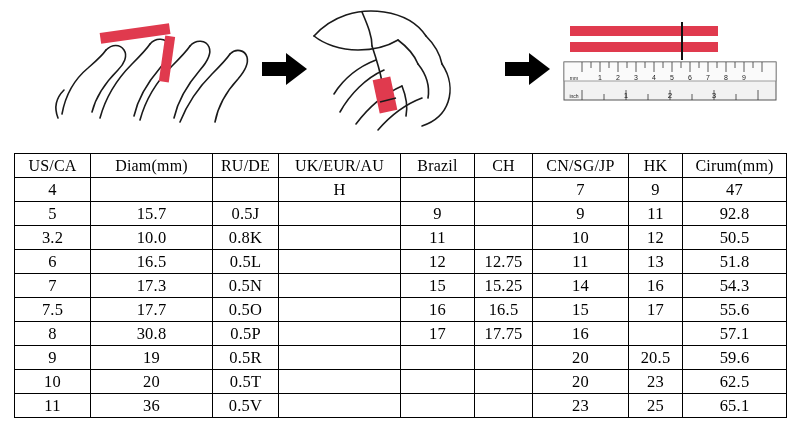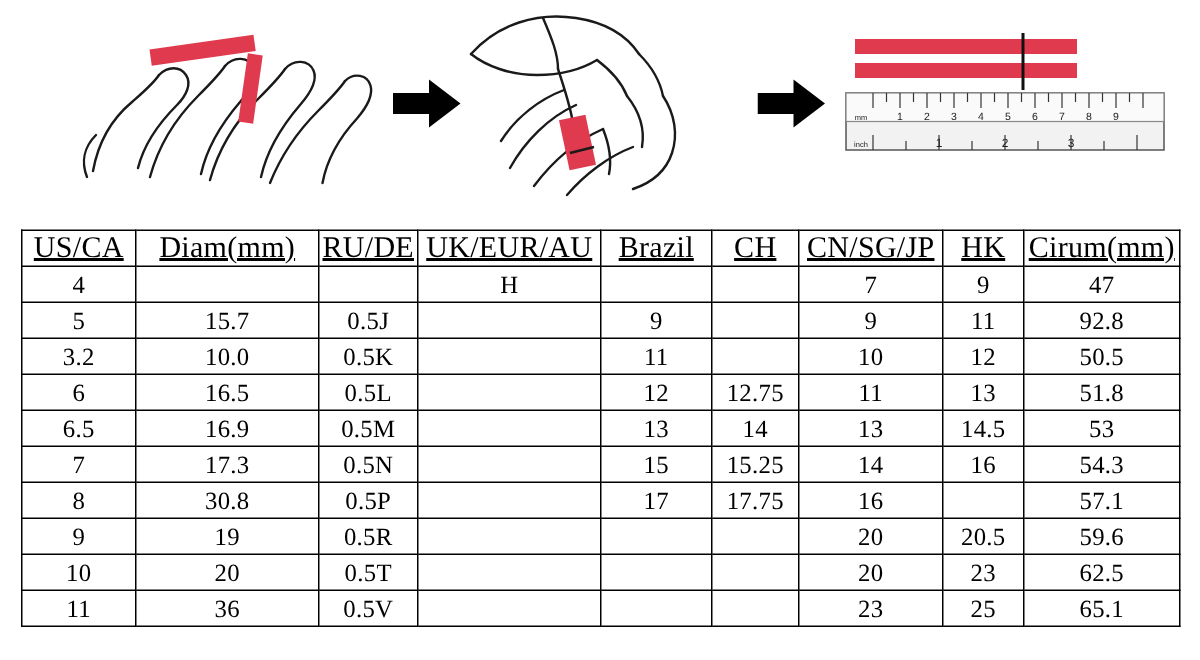--- a/index.html
+++ b/index.html
@@ -58,22 +58,21 @@
     font-size: 16.5px;
     font-weight: normal;
     height: 23px;
     line-height: 23px;
     padding: 0;
     font-family: "Liberation Serif", serif;
     letter-spacing: 0.2px;
     color: #000;
   }
   table.size-table thead td {
-    font-size: 20px;
-    text-decoration: underline;
+    font-size: 16px;
   }
   
   col.c0 { width: 76px; }
   col.c1 { width: 122px; }
   col.c2 { width: 66px; }
   col.c3 { width: 122px; }
   col.c4 { width: 74px; }
   col.c5 { width: 58px; }
   col.c6 { width: 96px; }
   col.c7 { width: 54px; }
@@ -261,62 +260,62 @@
           <td></td>
           <td>9</td>
           <td></td>
           <td>9</td>
           <td>11</td>
           <td>92.8</td>
         </tr>
         <tr>
           <td>3.2</td>
           <td>10.0</td>
-          <td>0.5K</td>
+          <td>0.8K</td>
           <td></td>
           <td>11</td>
           <td></td>
           <td>10</td>
           <td>12</td>
           <td>50.5</td>
         </tr>
         <tr>
           <td>6</td>
           <td>16.5</td>
           <td>0.5L</td>
           <td></td>
           <td>12</td>
           <td>12.75</td>
           <td>11</td>
           <td>13</td>
           <td>51.8</td>
         </tr>
         <tr>
-          <td>6.5</td>
-          <td>16.9</td>
-          <td>0.5M</td>
-          <td></td>
-          <td>13</td>
-          <td>14</td>
-          <td>13</td>
-          <td>14.5</td>
-          <td>53</td>
-        </tr>
-        <tr>
           <td>7</td>
           <td>17.3</td>
           <td>0.5N</td>
           <td></td>
           <td>15</td>
           <td>15.25</td>
           <td>14</td>
           <td>16</td>
           <td>54.3</td>
         </tr>
         <tr>
+          <td>7.5</td>
+          <td>17.7</td>
+          <td>0.5O</td>
+          <td></td>
+          <td>16</td>
+          <td>16.5</td>
+          <td>15</td>
+          <td>17</td>
+          <td>55.6</td>
+        </tr>
+        <tr>
           <td>8</td>
           <td>30.8</td>
           <td>0.5P</td>
           <td></td>
           <td>17</td>
           <td>17.75</td>
           <td>16</td>
           <td></td>
           <td>57.1</td>
         </tr>

